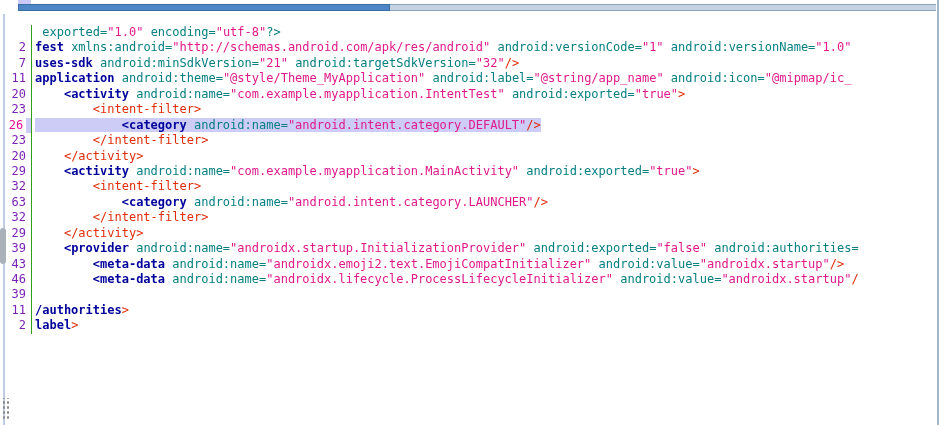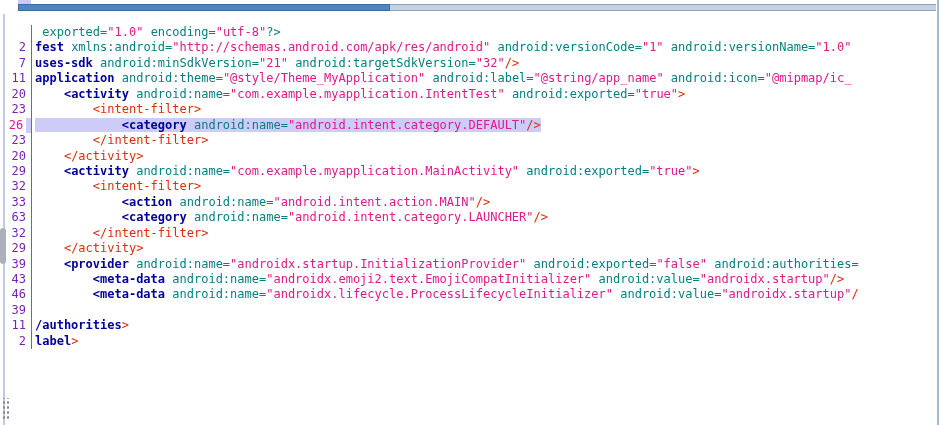--- a/index.html
+++ b/index.html
@@ -48,21 +48,20 @@
       <div class="row"><span class="gut">2</span><span class="code"><span></span><span><span class="tk-tag">fest</span><span class="tk-pln"> </span><span class="tk-attr">xmlns:android=</span><span class="tk-str">"http://schemas.android.com/apk/res/android"</span><span class="tk-pln"> </span><span class="tk-attr">android:versionCode=</span><span class="tk-str">"1"</span><span class="tk-pln"> </span><span class="tk-attr">android:versionName=</span><span class="tk-str">"1.0"</span></span></span></div>
       <div class="row"><span class="gut">7</span><span class="code"><span></span><span><span class="tk-tag">uses-sdk</span><span class="tk-pln"> </span><span class="tk-attr">android:minSdkVersion=</span><span class="tk-str">"21"</span><span class="tk-pln"> </span><span class="tk-attr">android:targetSdkVersion=</span><span class="tk-str">"32"</span><span class="tk-end">/&gt;</span></span></span></div>
       <div class="row"><span class="gut">11</span><span class="code"><span></span><span><span class="tk-tag">application</span><span class="tk-pln"> </span><span class="tk-attr">android:theme=</span><span class="tk-str">"@style/Theme_MyApplication"</span><span class="tk-pln"> </span><span class="tk-attr">android:label=</span><span class="tk-str">"@string/app_name"</span><span class="tk-pln"> </span><span class="tk-attr">android:icon=</span><span class="tk-str">"@mipmap/ic_</span></span></span></div>
       <div class="row"><span class="gut">20</span><span class="code"><span>    </span><span><span class="tk-tag">&lt;activity</span><span class="tk-pln"> </span><span class="tk-attr">android:name=</span><span class="tk-str">"com.example.myapplication.IntentTest"</span><span class="tk-pln"> </span><span class="tk-attr">android:exported=</span><span class="tk-str">"true"</span><span class="tk-end">&gt;</span></span></span></div>
       <div class="row"><span class="gut">23</span><span class="code"><span>        </span><span><span class="tk-end">&lt;intent-filter&gt;</span></span></span></div>
       <div class="row"><span class="gut gactive">26</span><span class="code"><span class="sel"><span>            </span><span><span class="tk-tag">&lt;category</span><span class="tk-pln"> </span><span class="tk-attr">android:name=</span><span class="tk-str">"android.intent.category.DEFAULT"</span><span class="tk-end">/&gt;</span></span></span></span></div>
       <div class="row"><span class="gut">23</span><span class="code"><span>        </span><span><span class="tk-end">&lt;/intent-filter&gt;</span></span></span></div>
       <div class="row"><span class="gut">20</span><span class="code"><span>    </span><span><span class="tk-end">&lt;/activity&gt;</span></span></span></div>
       <div class="row"><span class="gut">29</span><span class="code"><span>    </span><span><span class="tk-tag">&lt;activity</span><span class="tk-pln"> </span><span class="tk-attr">android:name=</span><span class="tk-str">"com.example.myapplication.MainActivity"</span><span class="tk-pln"> </span><span class="tk-attr">android:exported=</span><span class="tk-str">"true"</span><span class="tk-end">&gt;</span></span></span></div>
       <div class="row"><span class="gut">32</span><span class="code"><span>        </span><span><span class="tk-end">&lt;intent-filter&gt;</span></span></span></div>
-      <div class="row"><span class="gut">33</span><span class="code"><span>            </span><span><span class="tk-tag">&lt;action</span><span class="tk-pln"> </span><span class="tk-attr">android:name=</span><span class="tk-str">"android.intent.action.MAIN"</span><span class="tk-end">/&gt;</span></span></span></div>
       <div class="row"><span class="gut">63</span><span class="code"><span>            </span><span><span class="tk-tag">&lt;category</span><span class="tk-pln"> </span><span class="tk-attr">android:name=</span><span class="tk-str">"android.intent.category.LAUNCHER"</span><span class="tk-end">/&gt;</span></span></span></div>
       <div class="row"><span class="gut">32</span><span class="code"><span>        </span><span><span class="tk-end">&lt;/intent-filter&gt;</span></span></span></div>
       <div class="row"><span class="gut">29</span><span class="code"><span>    </span><span><span class="tk-end">&lt;/activity&gt;</span></span></span></div>
       <div class="row"><span class="gut">39</span><span class="code"><span>    </span><span><span class="tk-tag">&lt;provider</span><span class="tk-pln"> </span><span class="tk-attr">android:name=</span><span class="tk-str">"androidx.startup.InitializationProvider"</span><span class="tk-pln"> </span><span class="tk-attr">android:exported=</span><span class="tk-str">"false"</span><span class="tk-pln"> </span><span class="tk-attr">android:authorities=</span></span></span></div>
       <div class="row"><span class="gut">43</span><span class="code"><span>        </span><span><span class="tk-tag">&lt;meta-data</span><span class="tk-pln"> </span><span class="tk-attr">android:name=</span><span class="tk-str">"androidx.emoji2.text.EmojiCompatInitializer"</span><span class="tk-pln"> </span><span class="tk-attr">android:value=</span><span class="tk-str">"androidx.startup"</span><span class="tk-end">/&gt;</span></span></span></div>
       <div class="row"><span class="gut">46</span><span class="code"><span>        </span><span><span class="tk-tag">&lt;meta-data</span><span class="tk-pln"> </span><span class="tk-attr">android:name=</span><span class="tk-str">"androidx.lifecycle.ProcessLifecycleInitializer"</span><span class="tk-pln"> </span><span class="tk-attr">android:value=</span><span class="tk-str">"androidx.startup"</span><span class="tk-end">/</span></span></span></div>
       <div class="row"><span class="gut">39</span></div>
       <div class="row"><span class="gut">11</span><span class="code"><span></span><span><span class="tk-tag">/authorities</span><span class="tk-end">&gt;</span></span></span></div>
       <div class="row"><span class="gut">2</span><span class="code"><span></span><span><span class="tk-tag">label</span><span class="tk-end">&gt;</span></span></span></div>
     </div>

